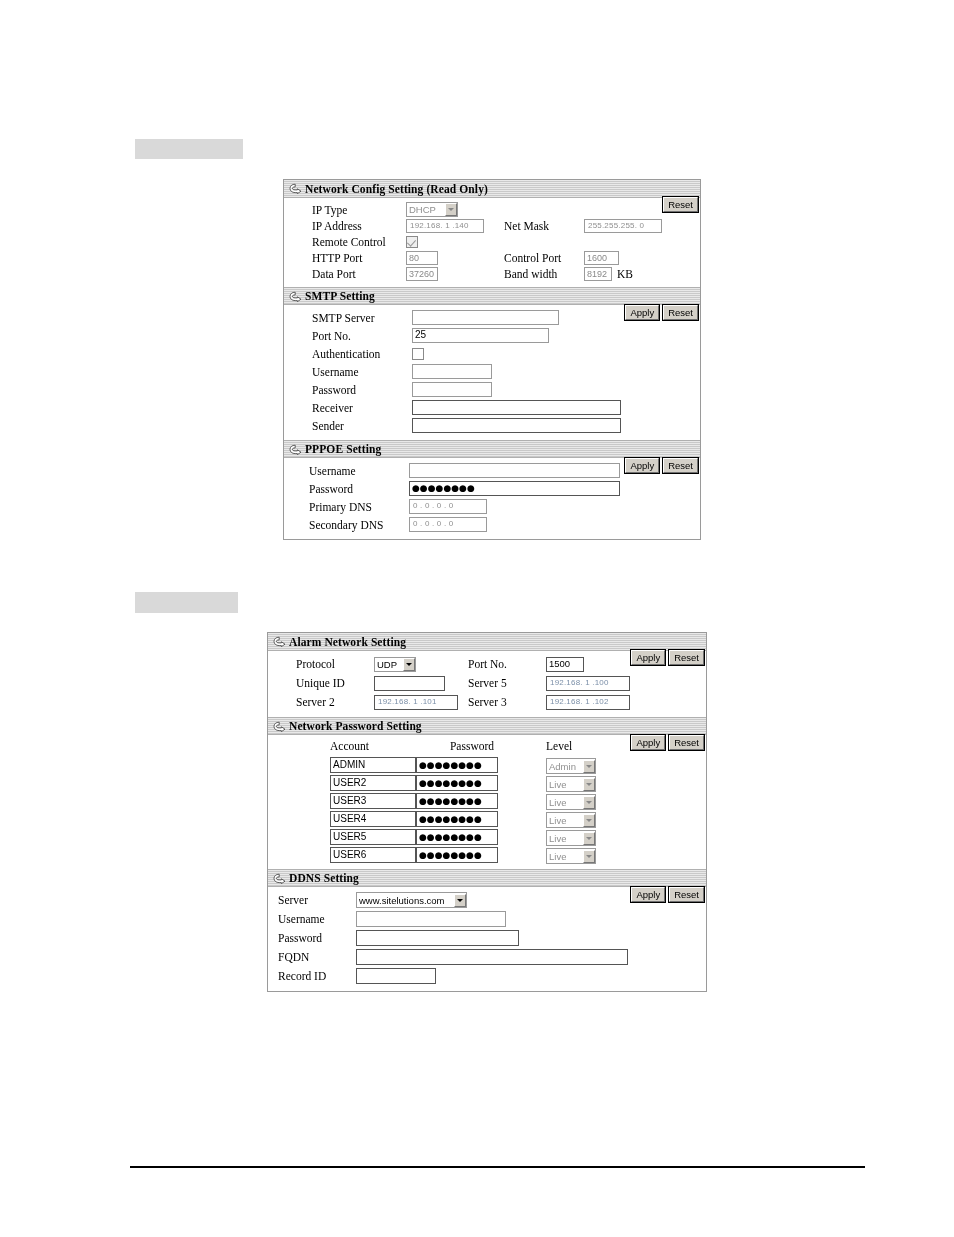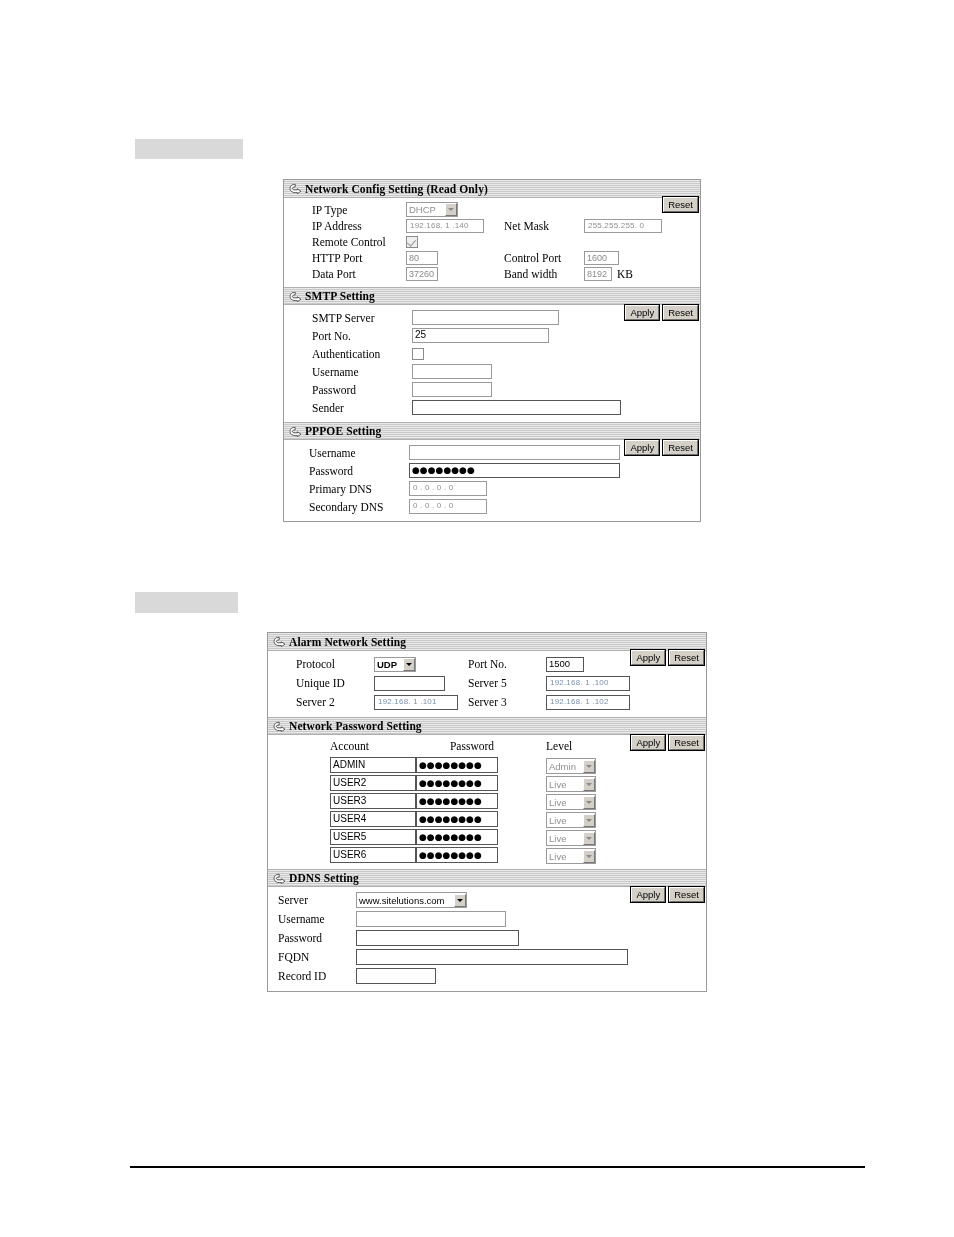--- a/index.html
+++ b/index.html
@@ -347,20 +347,24 @@
       <div class="frow" style="height:17px;">
         <span class="flabel sm-label">Username</span>
         <div class="tin" style="width:80px;height:15px;"></div>
       </div>
 
       <div class="frow" style="height:17px;">
         <span class="flabel sm-label">Password</span>
         <div class="tin" style="width:80px;height:15px;"></div>
       </div>
 
+      <div class="frow" style="height:17px;">
+        <span class="flabel sm-label">Receiver</span>
+        <div class="tin heavy" style="width:209px;height:15px;"></div>
+      </div>
 
       <div class="frow" style="height:17px;">
         <span class="flabel sm-label">Sender</span>
         <div class="tin heavy" style="width:209px;height:15px;"></div>
       </div>
 
     </div>
   </div>
 
   <div class="panel">
@@ -411,21 +415,21 @@
       <span class="panel-header-title">Alarm Network Setting</span>
       <div class="panel-header-buttons">
         <div class="btn">Apply</div>
         <div class="btn">Reset</div>
       </div>
     </div>
     <div class="panel-body">
 
       <div class="frow" style="height:18px;">
         <span class="flabel al-label">Protocol</span>
-        <div class="sel" style="width:42px;font-weight:bold;">
+        <div class="sel" style="width:42px;">
           <span class="sel-text">UDP</span>
           <span class="sel-arrow"></span>
         </div>
         <span class="flabel al-label2" style="margin-left:42px;">Port No.</span>
         <div class="tin heavy" style="width:38px;height:15px;font-size:9.5px;">1500</div>
       </div>
 
       <div class="frow" style="height:18px;">
         <span class="flabel al-label">Unique ID</span>
         <div class="tin heavy" style="width:71px;height:15px;"></div>

